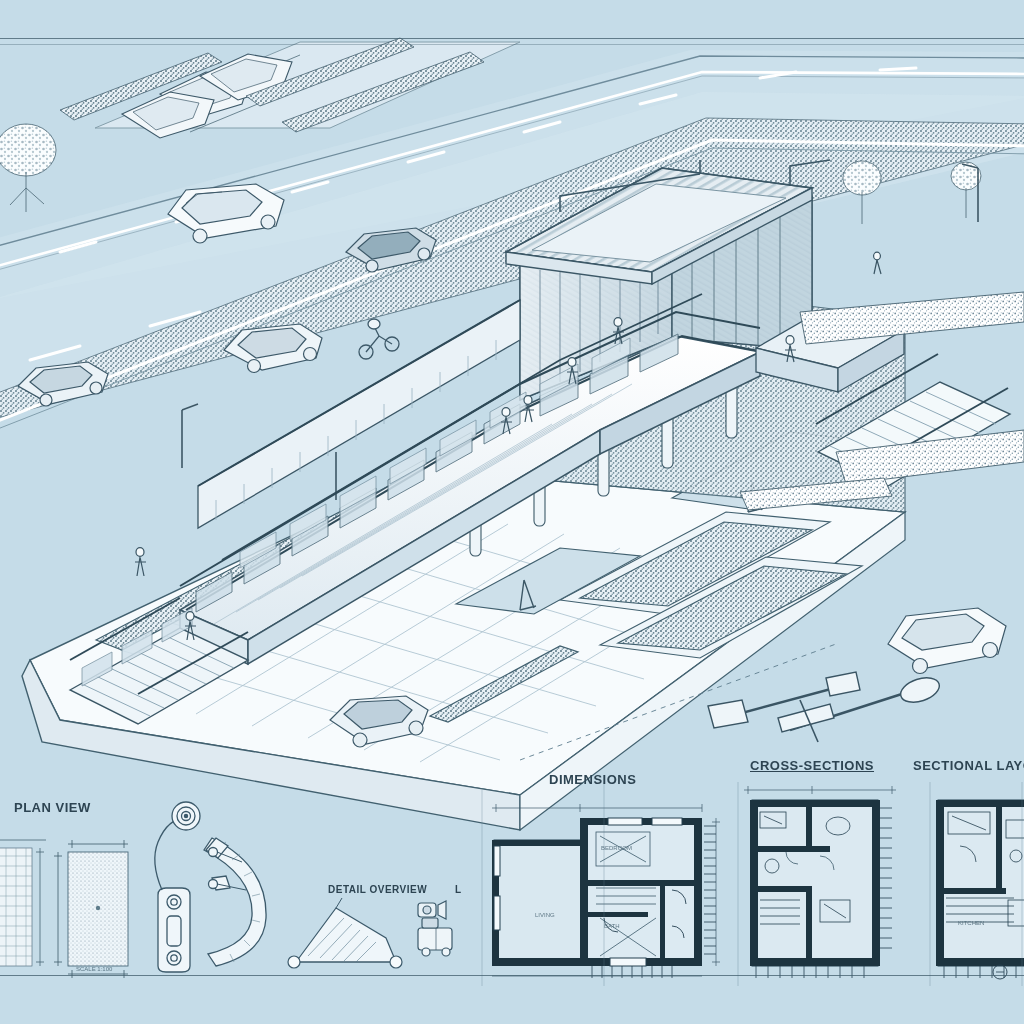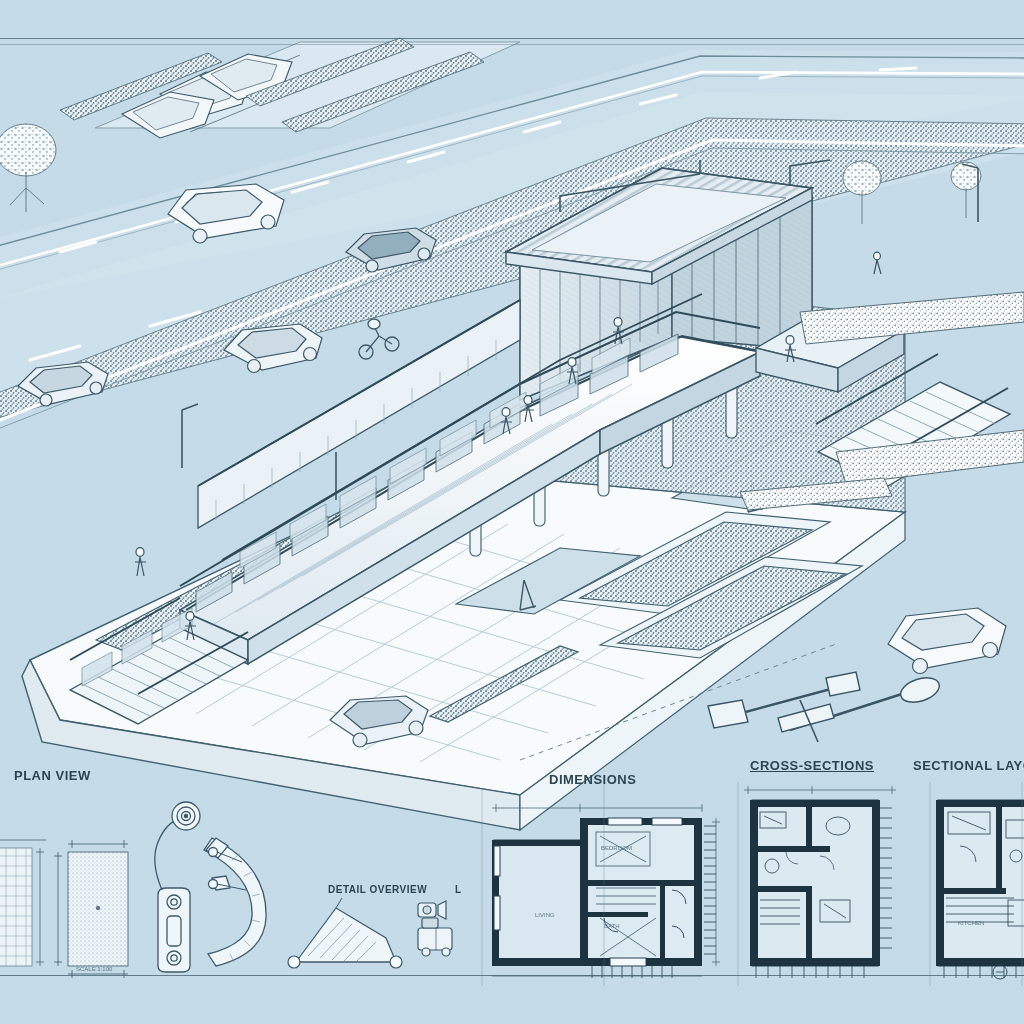--- a/index.html
+++ b/index.html
@@ -740,21 +740,21 @@
       <path d="M482 790 L482 986"></path>
       <path d="M738 782 L738 986"></path>
       <path d="M930 782 L930 986"></path>
       <path d="M604 782 L604 986"></path>
       <path d="M1022 782 L1022 986"></path>
     </g>
   </svg>
 
   <div class="rule" style="top: 975px; background: rgb(63, 92, 107);"></div>
 
-  <div class="lbl blur" style="left:14px;top:768px;">PLAN VIEW</div>
+  <div class="lbl blur" style="left:14px;top:800px;">PLAN VIEW</div>
 
   <div class="lbl sm blur" style="left:328px;top:884px;">DETAIL OVERVIEW</div>
   <div class="lbl sm blur" style="left:455px;top:884px;">L</div>
 
   <div class="lbl blur" style="left:549px;top:772px;">DIMENSIONS</div>
 
   <div class="lbl blur" style="left:750px;top:758px;text-decoration:underline;">CROSS-SECTIONS</div>
 
   <div class="lbl blur" style="left:913px;top:758px;">SECTIONAL LAYOUT</div>
 

